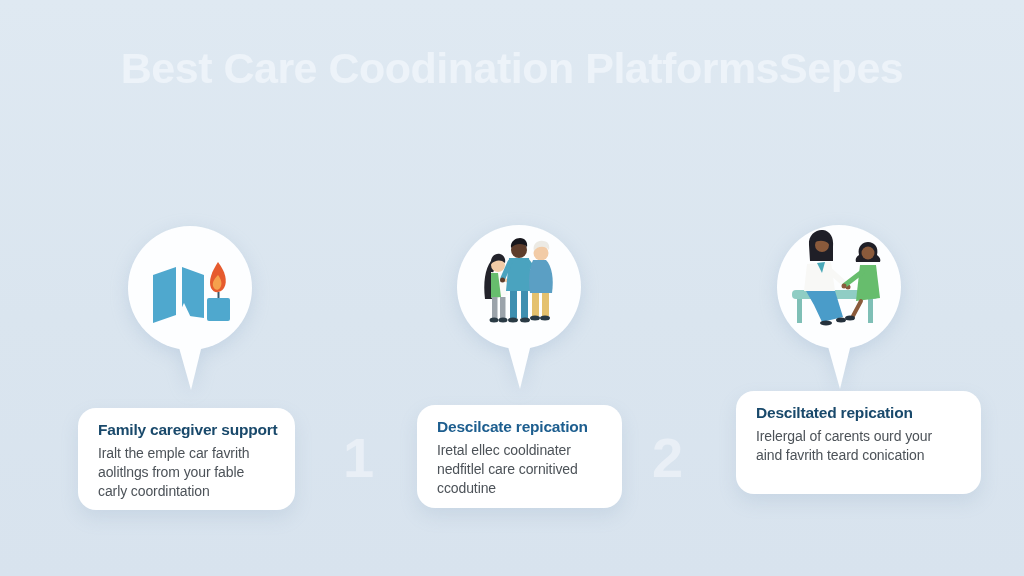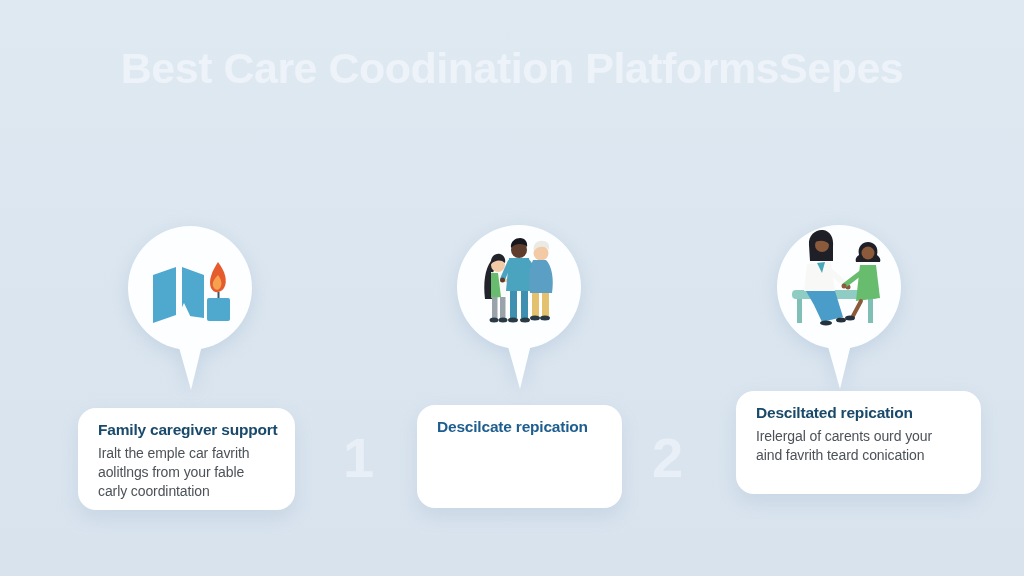--- a/index.html
+++ b/index.html
@@ -121,20 +121,21 @@
     </g>
   </svg>
 
   <div class="card c1">
     <div class="card-title">Family caregiver support</div>
     <p class="card-body">Iralt the emple car favrith aolitlngs from your fable carly coordintation</p>
   </div>
 
   <div class="card c2">
     <div class="card-title">Descilcate repication</div>
+    <p class="card-body">Iretal ellec cooldinater nedfitlel care cornitived ccodutine</p>
   </div>
 
   <div class="card c3">
     <div class="card-title">Desciltated repication</div>
     <p class="card-body">Irelergal of carents ourd your aind favrith teard conication</p>
   </div>
 
   <div class="sep sep-1">1</div>
   <div class="sep sep-2">2</div>
 

